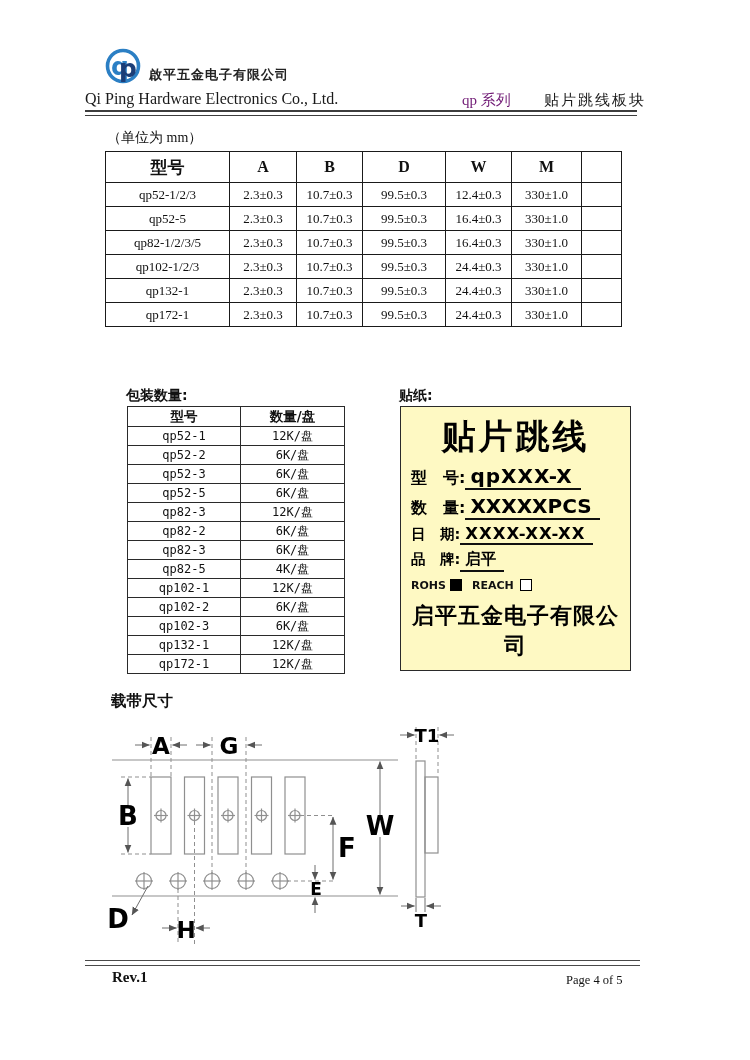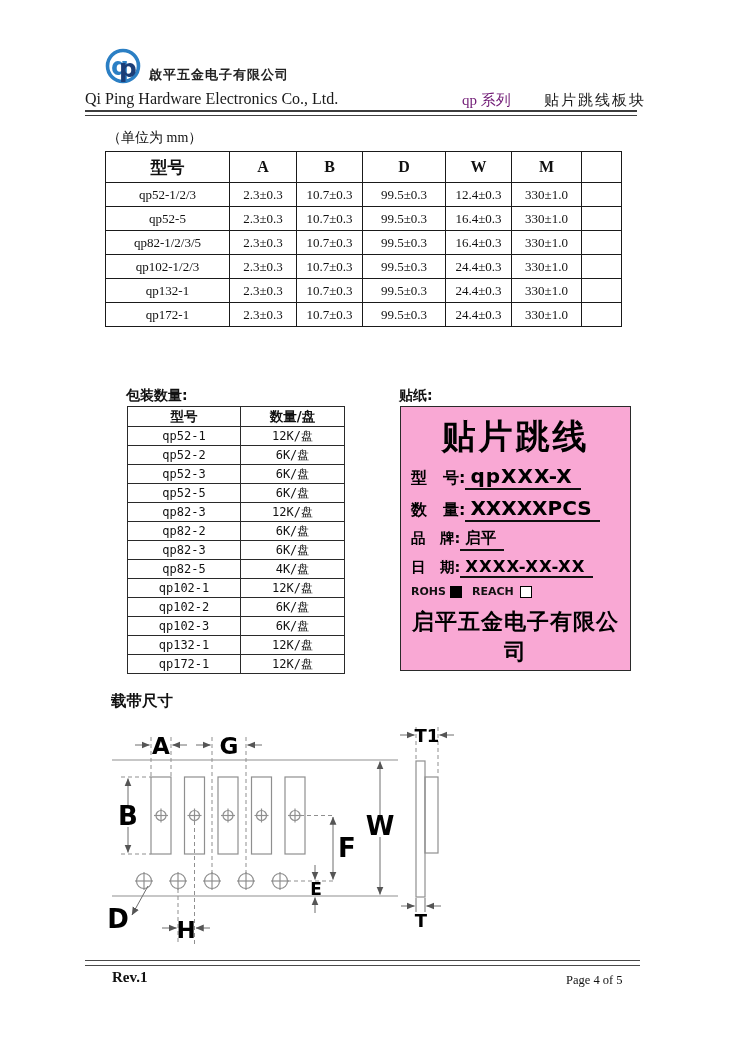--- a/index.html
+++ b/index.html
@@ -26,32 +26,32 @@
 
   
   .pack-title{left:126px;top:387px;font-size:14px;font-weight:600;font-family:"DejaVu Sans",sans-serif;}
   .pack-table{left:127px;top:406px;}
   .pack-table td,.pack-table th{border:1px solid #2a2a2a;text-align:center;vertical-align:middle;padding:0;}
   .pack-table th{height:19px;font-size:13.5px;font-weight:600;font-family:"DejaVu Sans",sans-serif;}
   .pack-table td{height:18px;font-size:12px;font-family:"DejaVu Sans Mono",monospace;}
 
   
   .sticker-title{left:399px;top:387px;font-size:14px;font-weight:600;font-family:"DejaVu Sans",sans-serif;}
-  .sticker{left:400px;top:406px;width:229px;height:263px;border:1.5px solid #2a2a2a;background:#f9a8d4;
+  .sticker{left:400px;top:406px;width:229px;height:263px;border:1.5px solid #2a2a2a;background:#fef9c3;
            font-family:"DejaVu Sans",sans-serif;}
   .stk-big{margin-top:7px;text-align:center;font-size:34px;font-weight:bold;letter-spacing:3px;color:#000;}
-  .stk-row{display:flex;align-items:baseline;margin:4px 0 6px 10px;}
+  .stk-row{display:flex;align-items:baseline;margin:4px 0 0 10px;}
   .stk-lab{font-weight:bold;color:#000;white-space:nowrap;}
   .stk-val{font-weight:bold;color:#000;border-bottom:2px solid #111;padding:0 8px 0 5px;white-space:nowrap;}
   .r-model .stk-lab{font-size:16px;} .r-model .stk-val{font-size:20px;letter-spacing:1px;}
   .r-cust  .stk-lab{font-size:13px;} .r-cust  .stk-val{font-size:14px;}
   .r-qty   .stk-lab{font-size:16px;text-align:right;} .r-qty   .stk-val{font-size:20px;}
   .r-brand .stk-lab{font-size:14.5px;} .r-brand .stk-val{font-size:15.5px;}
   .r-date  .stk-lab{font-size:14.5px;} .r-date  .stk-val{font-size:16.5px;letter-spacing:1px;}
-  .stk-rohs{display:flex;align-items:center;gap:4px;margin:7px 0 0 10px;font-size:11px;font-weight:bold;}
+  .stk-rohs{display:flex;gap:4px;margin:7px 0 0 10px;font-size:11px;font-weight:bold;}
   .sq{display:inline-block;width:10px;height:10px;border:1.5px solid #000;}
   .sq.filled{background:#000;}
   .sq.empty{background:#fff;margin-left:2px;}
   .stk-company{margin:9px 0 0 0;text-align:center;font-size:22px;font-weight:bold;letter-spacing:1px;color:#000;}
 
   
   .tape-title{left:111px;top:691px;font-size:15.5px;font-weight:bold;font-family:"DejaVu Sans",sans-serif;}
   .diagram{left:95px;top:715px;}
   .shape{stroke:#8f8f8f;fill:none;stroke-width:1.2px;}
   .dim{stroke:#6e6e6e;fill:none;stroke-width:1px;}
@@ -228,27 +228,27 @@
   <div class="abs sticker">
     <div class="stk-big">贴片跳线</div>
     <div class="stk-row r-model">
       <span class="stk-lab">型　号:</span>
       <span class="stk-val">qpXXX-X</span>
     </div>
     <div class="stk-row r-qty">
       <span class="stk-lab">数　量:</span>
       <span class="stk-val">XXXXXPCS</span>
     </div>
+    <div class="stk-row r-date">
+      <span class="stk-lab">日　期:</span>
+      <span class="stk-val">XXXX-XX-XX</span>
+    </div>
     <div class="stk-row r-brand">
       <span class="stk-lab">品　牌:</span>
       <span class="stk-val">启平</span>
-    </div>
-    <div class="stk-row r-date">
-      <span class="stk-lab">日　期:</span>
-      <span class="stk-val">XXXX-XX-XX</span>
     </div>
     <div class="stk-rohs">
       <span>ROHS</span>
       <span class="sq filled"></span>
       <span style="margin-left:6px">REACH</span>
       <span class="sq empty"></span>
     </div>
     <div class="stk-company">启平五金电子有限公司</div>
   </div>
 

